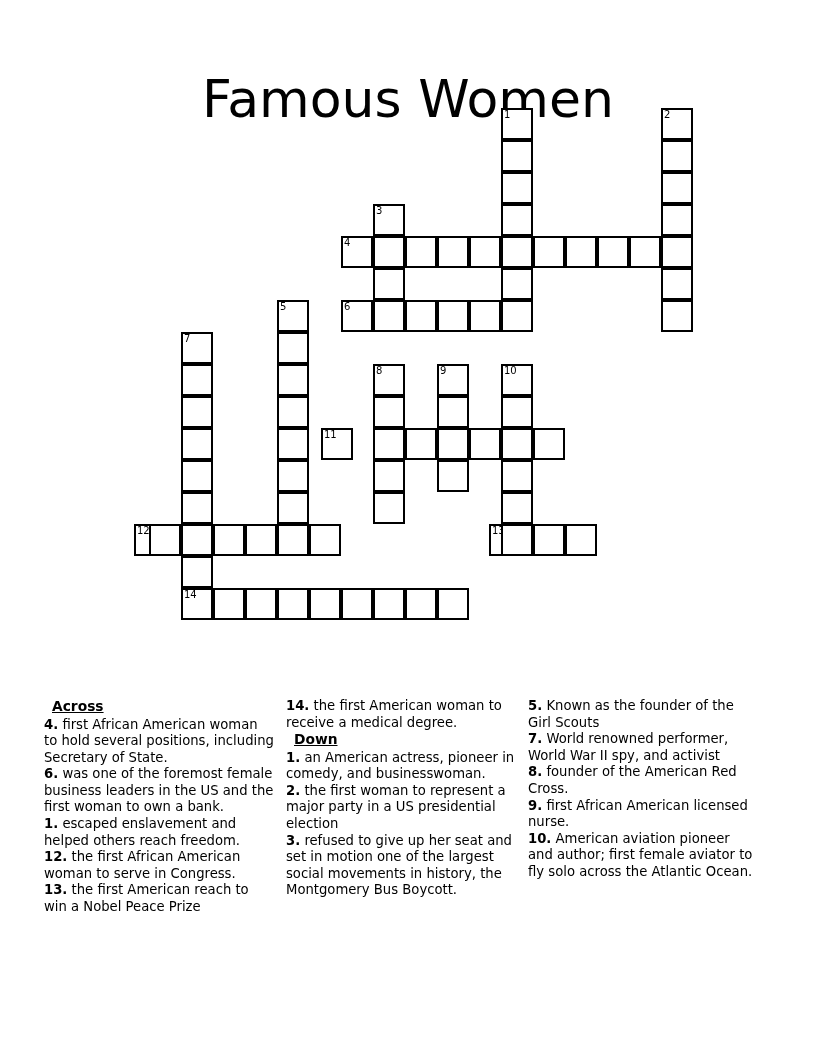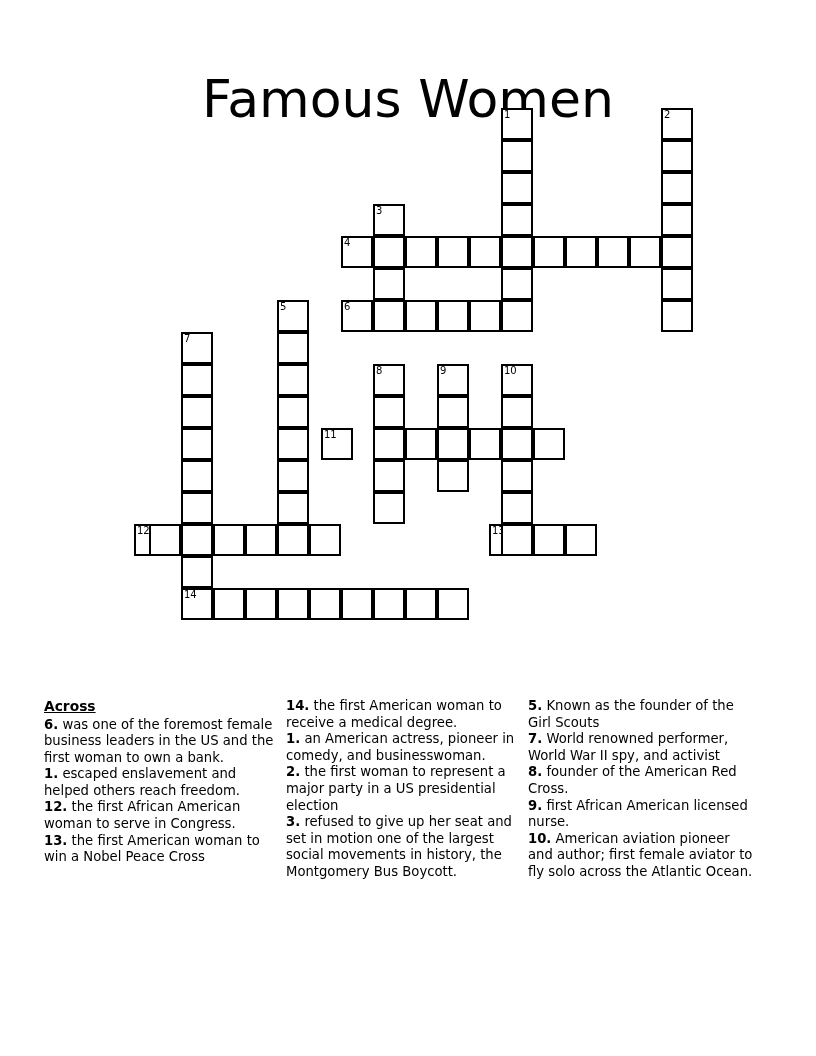--- a/index.html
+++ b/index.html
@@ -81,21 +81,21 @@
     box-sizing: border-box;
     padding-right: 12px;
     font-size: 13.2px;
     line-height: 16.6px;
   }
   .clue-heading {
     font-weight: 700;
     text-decoration: underline;
     font-size: 13.8px;
     line-height: 17.5px;
-    margin: 0 0 1px 0;
+    margin: 0 0 1px 8px;
     display: block;
   }
   .clue-item {
     display: block;
     margin: 0;
     padding: 0;
     text-indent: 0;
   }
   .clue-num {
     font-weight: 700;
@@ -217,27 +217,29 @@
       <div class="cw-cell" style="left: 309px; top: 588px;"></div>
       <div class="cw-cell" style="left: 341px; top: 588px;"></div>
       <div class="cw-cell" style="left: 373px; top: 588px;"></div>
       <div class="cw-cell" style="left: 405px; top: 588px;"></div>
       <div class="cw-cell" style="left: 437px; top: 588px;"></div>
     </div>
 
   <div id="clues">
     <div class="clue-col" id="clue-col-1">
         <span class="clue-heading">Across</span>
+        <p class="clue-item"><span class="clue-num">4.</span><span> first African American woman to hold several positions, including Secretary of State.</span></p>
         <p class="clue-item"><span class="clue-num">6.</span><span> was one of the foremost female business leaders in the US and the first woman to own a bank.</span></p>
         <p class="clue-item"><span class="clue-num">1.</span><span> escaped enslavement and helped others reach freedom.</span></p>
         <p class="clue-item"><span class="clue-num">12.</span><span> the first African American woman to serve in Congress.</span></p>
-        <p class="clue-item"><span class="clue-num">13.</span><span> the first American woman to win a Nobel Peace Cross</span></p>
+        <p class="clue-item"><span class="clue-num">13.</span><span> the first American reach to win a Nobel Peace Prize</span></p>
       </div>
     <div class="clue-col" id="clue-col-2">
         <p class="clue-item"><span class="clue-num">14.</span><span> the first American woman to receive a medical degree.</span></p>
+        <span class="clue-heading">Down</span>
         <p class="clue-item"><span class="clue-num">1.</span><span> an American actress, pioneer in comedy, and businesswoman.</span></p>
         <p class="clue-item"><span class="clue-num">2.</span><span> the first woman to represent a major party in a US presidential election</span></p>
         <p class="clue-item"><span class="clue-num">3.</span><span> refused to give up her seat and set in motion one of the largest social movements in history, the Montgomery Bus Boycott.</span></p>
       </div>
     <div class="clue-col" id="clue-col-3">
         <p class="clue-item"><span class="clue-num">5.</span><span> Known as the founder of the Girl Scouts</span></p>
         <p class="clue-item"><span class="clue-num">7.</span><span> World renowned performer, World War II spy, and activist</span></p>
         <p class="clue-item"><span class="clue-num">8.</span><span> founder of the American Red Cross.</span></p>
         <p class="clue-item"><span class="clue-num">9.</span><span> first African American licensed nurse.</span></p>
         <p class="clue-item"><span class="clue-num">10.</span><span> American aviation pioneer and author; first female aviator to fly solo across the Atlantic Ocean.</span></p>

